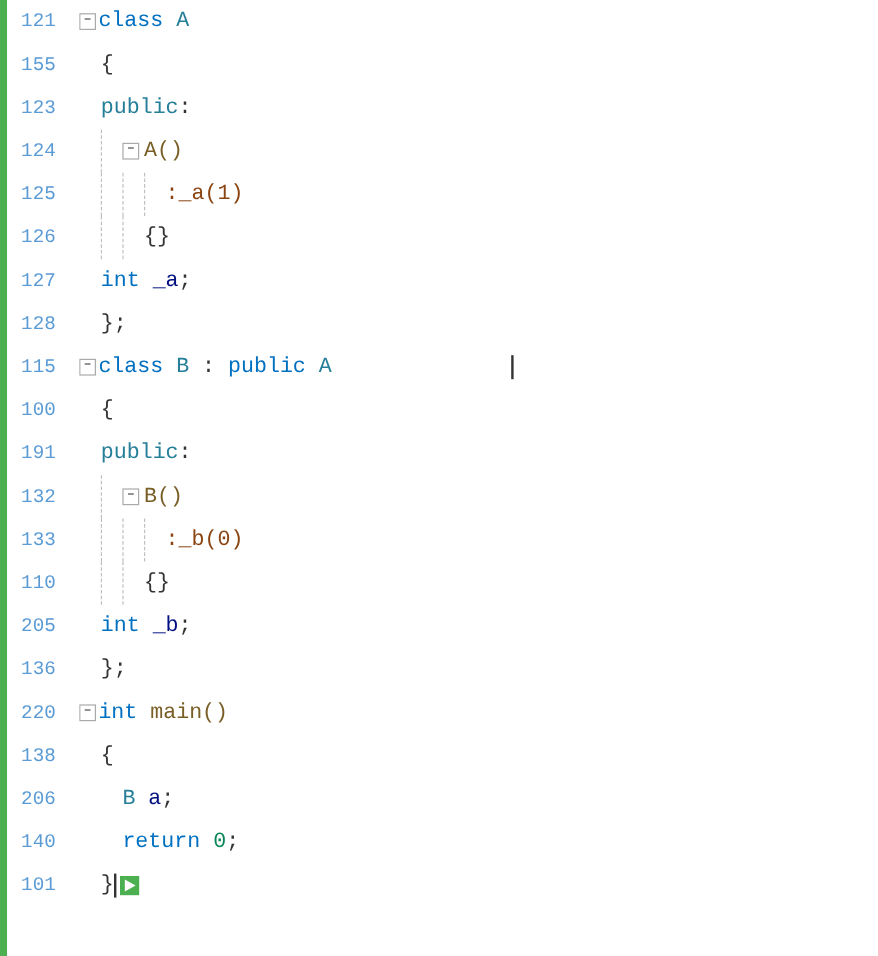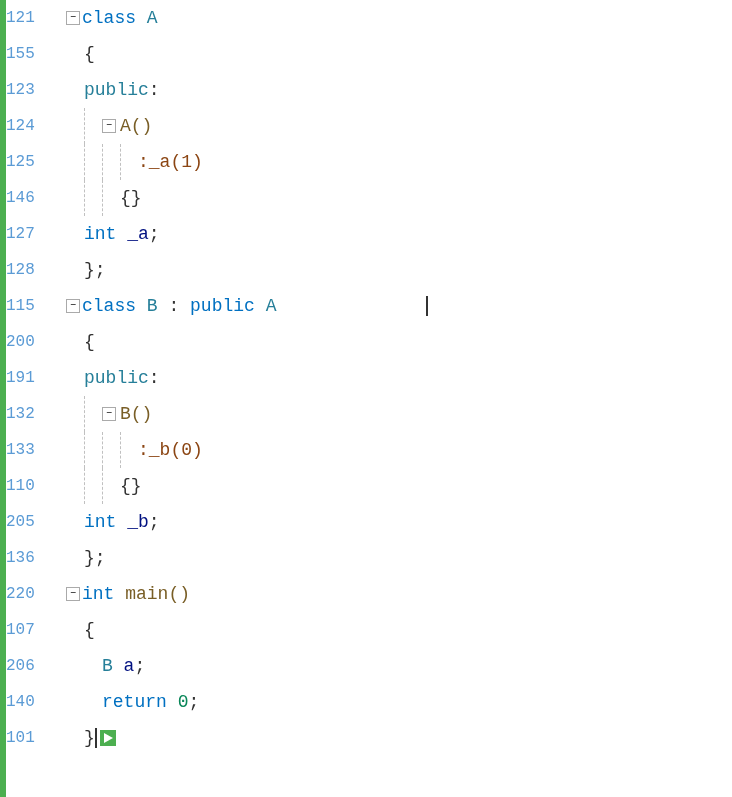--- a/index.html
+++ b/index.html
@@ -30,21 +30,21 @@
       background: #4caf50;
       flex-shrink: 0;
       height: 100%;
     }
 
     .line-numbers {
       width: 60px;
       background: #ffffff;
       flex-shrink: 0;
       padding-top: 0;
-      text-align: left;
+      text-align: center;
       color: #5b9bd5;
       font-size: 16px;
       line-height: 36px;
       padding-right: 8px;
       user-select: none;
     }
 
     .line-number {
       display: block;
       height: 36px;
@@ -71,33 +71,33 @@
 
 <div class="editor-container">
   <div class="green-bar"></div>
 
   <div class="line-numbers" id="line-numbers">
       <span class="line-number">121</span>
       <span class="line-number">155</span>
       <span class="line-number">123</span>
       <span class="line-number">124</span>
       <span class="line-number">125</span>
-      <span class="line-number">146</span>
+      <span class="line-number">126</span>
       <span class="line-number">127</span>
       <span class="line-number">128</span>
       <span class="line-number">115</span>
-      <span class="line-number">200</span>
+      <span class="line-number">100</span>
       <span class="line-number">191</span>
       <span class="line-number">132</span>
       <span class="line-number">133</span>
       <span class="line-number">110</span>
       <span class="line-number">205</span>
       <span class="line-number">136</span>
       <span class="line-number">220</span>
-      <span class="line-number">107</span>
+      <span class="line-number">138</span>
       <span class="line-number">206</span>
       <span class="line-number">140</span>
       <span class="line-number">101</span>
     </div>
 
   <div class="code-area" id="code-area">
       <div class="code-line" style="position: relative;"><span style="display: inline-flex; align-items: center;"><span style="display: inline-flex; align-items: center; justify-content: center; width: 14px; height: 14px; border: 1px solid rgb(170, 170, 170); background: rgb(255, 255, 255); font-size: 10px; margin-right: 2px; cursor: pointer; flex-shrink: 0;">−</span><span style="color: rgb(0, 112, 193);">class </span><span style="color: rgb(38, 127, 153);">A</span></span></div>
       <div class="code-line" style="position: relative;"><span style="display: inline-flex; align-items: center;"><span style="display: inline-block; width: 18px; height: 36px; flex-shrink: 0;"></span><span style="color: rgb(51, 51, 51);">{</span></span></div>
       <div class="code-line" style="position: relative;"><span style="display: inline-flex; align-items: center;"><span style="display: inline-block; width: 18px; height: 36px; flex-shrink: 0;"></span><span style="color: rgb(38, 127, 153);">public</span><span style="color: rgb(51, 51, 51);">:</span></span></div>
       <div class="code-line" style="position: relative;"><span style="display: inline-flex; align-items: center;"><span style="display: inline-block; width: 18px; height: 36px; flex-shrink: 0;"></span><span style="display: inline-block; width: 18px; height: 36px; flex-shrink: 0; border-left: 1px dashed rgb(192, 192, 192);"></span><span style="display: inline-flex; align-items: center; justify-content: center; width: 14px; height: 14px; border: 1px solid rgb(170, 170, 170); background: rgb(255, 255, 255); font-size: 10px; margin-right: 4px; cursor: pointer; flex-shrink: 0;">−</span><span style="color: rgb(121, 94, 38);">A()</span></span></div>

